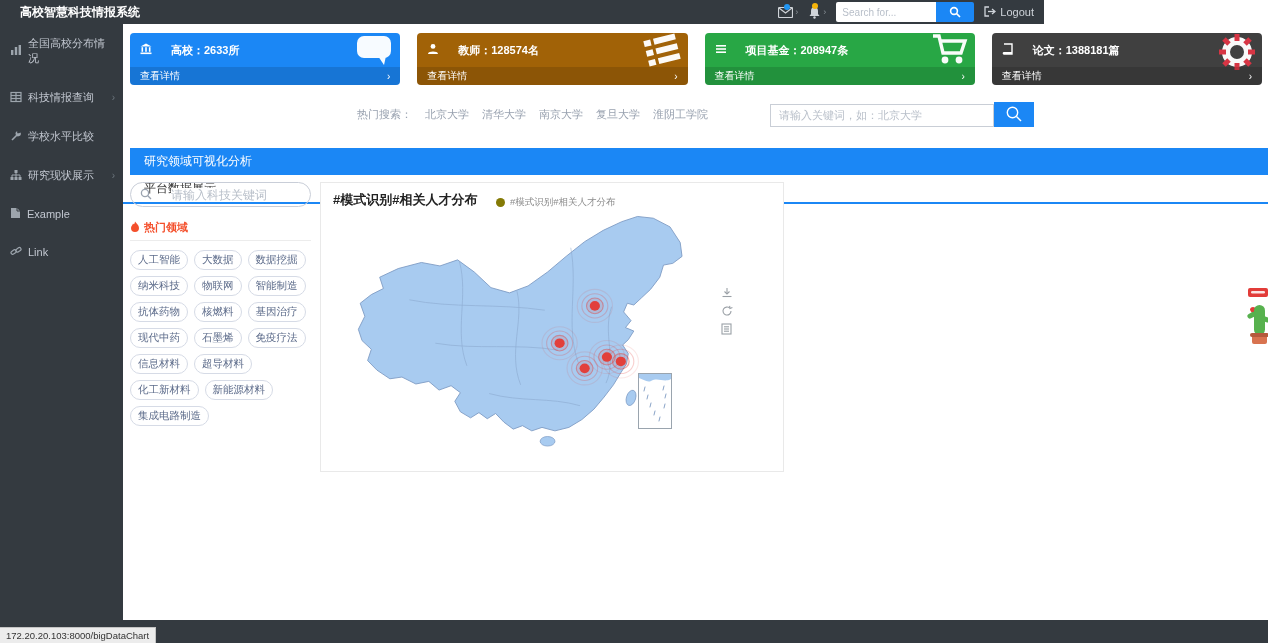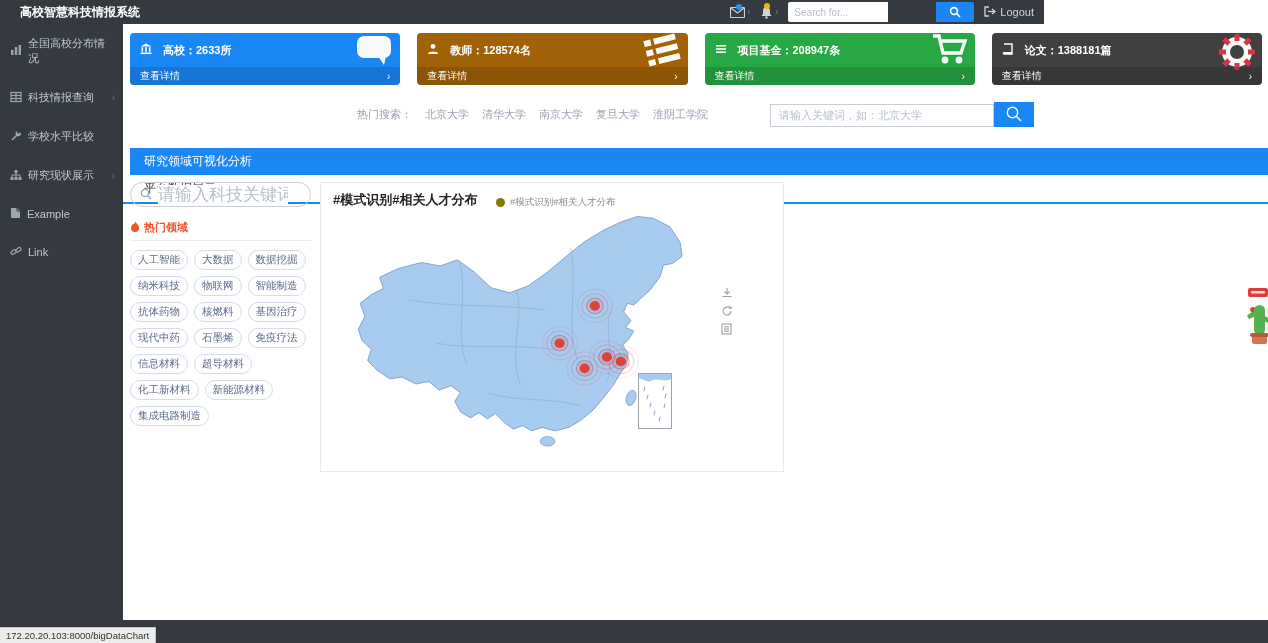--- a/index.html
+++ b/index.html
@@ -10,41 +10,41 @@
   
   .navbar { position:absolute; left:0; top:0; width:1044px; height:24px; background:#343a40;
     display:flex; align-items:center; padding:0 10px; z-index:30; }
   .brand { color:#fff; font-size:12px; font-weight:bold; margin-left:10px; }
   .nav-right { margin-left:auto; display:flex; align-items:center; gap:10px; }
   .nav-ico-wrap { position:relative; display:flex; align-items:center; gap:2px; cursor:pointer; }
   .nav-ico-wrap svg { display:block; }
   .badge-dot { position:absolute; top:-3px; right:8px; width:6px; height:6px; border-radius:50%; }
   .badge-blue { background:#2196f3; } .badge-yellow { background:#f6b40a; }
   .nav-chev { color:#8a9198; font-size:9px; }
-  .nav-search { display:flex; align-items:center;gap:48px; }
+  .nav-search { display:flex; align-items:center; }
   .nav-search input { width:100px; height:20px; border:none; border-radius:2px 0 0 2px;
     padding:0 6px; font-size:10px; outline:none; }
   .nav-search button { width:38px; height:20px; border:none; border-radius:0 2px 2px 0;
     background:#1b87f5; display:flex; align-items:center; justify-content:center; cursor:pointer; }
   .logout { display:flex; align-items:center; gap:4px; color:#cfd4da; font-size:11px; cursor:pointer; }
 
   
   .sidebar { position:absolute; left:0; top:24px; width:123px; height:596px; background:#343a40; z-index:20; }
   .side-item { display:flex; align-items:center; gap:6px; padding:12px 10px; color:#c2c7d0;
     font-size:11px; cursor:pointer; position:relative; }
   .side-item svg { flex:0 0 auto; }
   .side-item .sub-chev { position:absolute; right:8px; color:#6f7press770; color:#6c757d; font-size:10px; }
 
   
   .main { position:absolute; left:123px; top:24px; width:1145px; height:596px; background:#fff; }
 
   
   .cards { position:absolute; left:7px; top:9px; right:6px; display:flex; gap:17px; }
   .card { flex:1; height:52px; border-radius:4px; overflow:hidden; position:relative; color:#fff; }
-  .card-top { height:34px; display:flex; align-items:center; gap:11px; padding:0 10px;
+  .card-top { height:34px; display:flex; align-items:center; gap:19px; padding:0 10px;
     font-size:11px; font-weight:bold; }
   .card-big { position:absolute; right:6px; top:0px; opacity:.97; }
   .card-foot { height:18px; background:rgba(0,0,0,.13); display:flex; align-items:center;
     justify-content:space-between; padding:0 10px; font-size:10px; cursor:pointer; position:relative; z-index:2;}
   .c-blue { background:#1b87f5; } .c-yellow { background:#a16207; }
   .c-green { background:#28a745; } .c-red { background:#404040; }
 
   
   .hotrow { position:absolute; left:0; right:0; top:77px; height:26px; display:flex;
     align-items:center; justify-content:center; }
@@ -60,21 +60,21 @@
   
   .tabs { position:absolute; left:0; right:0; top:124px; display:flex; padding-left:7px;
     border-bottom:2px solid #1b87f5;flex-direction:column; }
   .tab { font-size:12px; padding:5px 14px; cursor:pointer; color:#333; }
   .tab.active { background:#1b87f5; color:#fff; }
 
   
   .tagpanel { position:absolute; left:7px; top:158px; width:181px; }
   .tag-search { display:flex; align-items:center; gap:6px; height:25px; border:1px solid #c9ced8;
     border-radius:13px; padding:0 9px; }
-  .tag-search input { border:none; outline:none; font-size:17px; width:130px; color:#555; }
+  .tag-search input { border:none; outline:none; font-size:12px; width:130px; color:#555;margin-left:13px; }
   .tag-head { display:flex; align-items:center; gap:4px; margin-top:13px; padding-bottom:5px;
     border-bottom:1px solid #ececec; color:#f4502c; font-size:11px; font-weight:bold; }
   .tagbox { margin-top:9px; display:flex; flex-wrap:wrap; gap:6px; }
   .tag { border:1px solid #d6dbe6; border-radius:10px; padding:2px 7px; font-size:10.5px;
     color:#5c6b8a; cursor:pointer; background:#fff; }
 
   
   .mappanel { position:absolute; left:197px; top:158px; width:464px; height:290px;
     border:1px solid #e9e9e9; background:#fff; }
   .map-title { position:absolute; left:12px; top:8px; font-size:13px; font-weight:bold; color:#222; }

